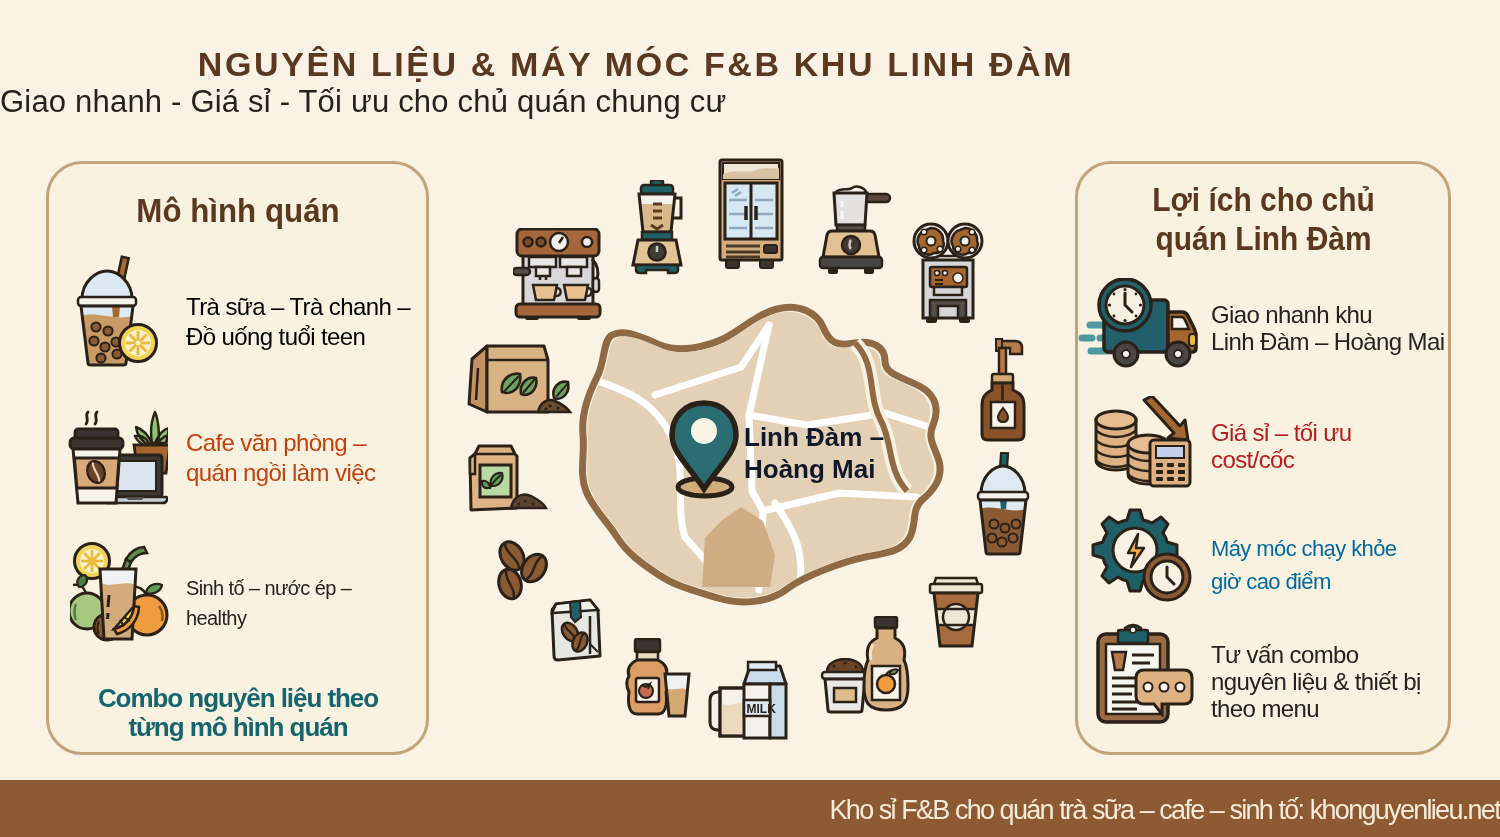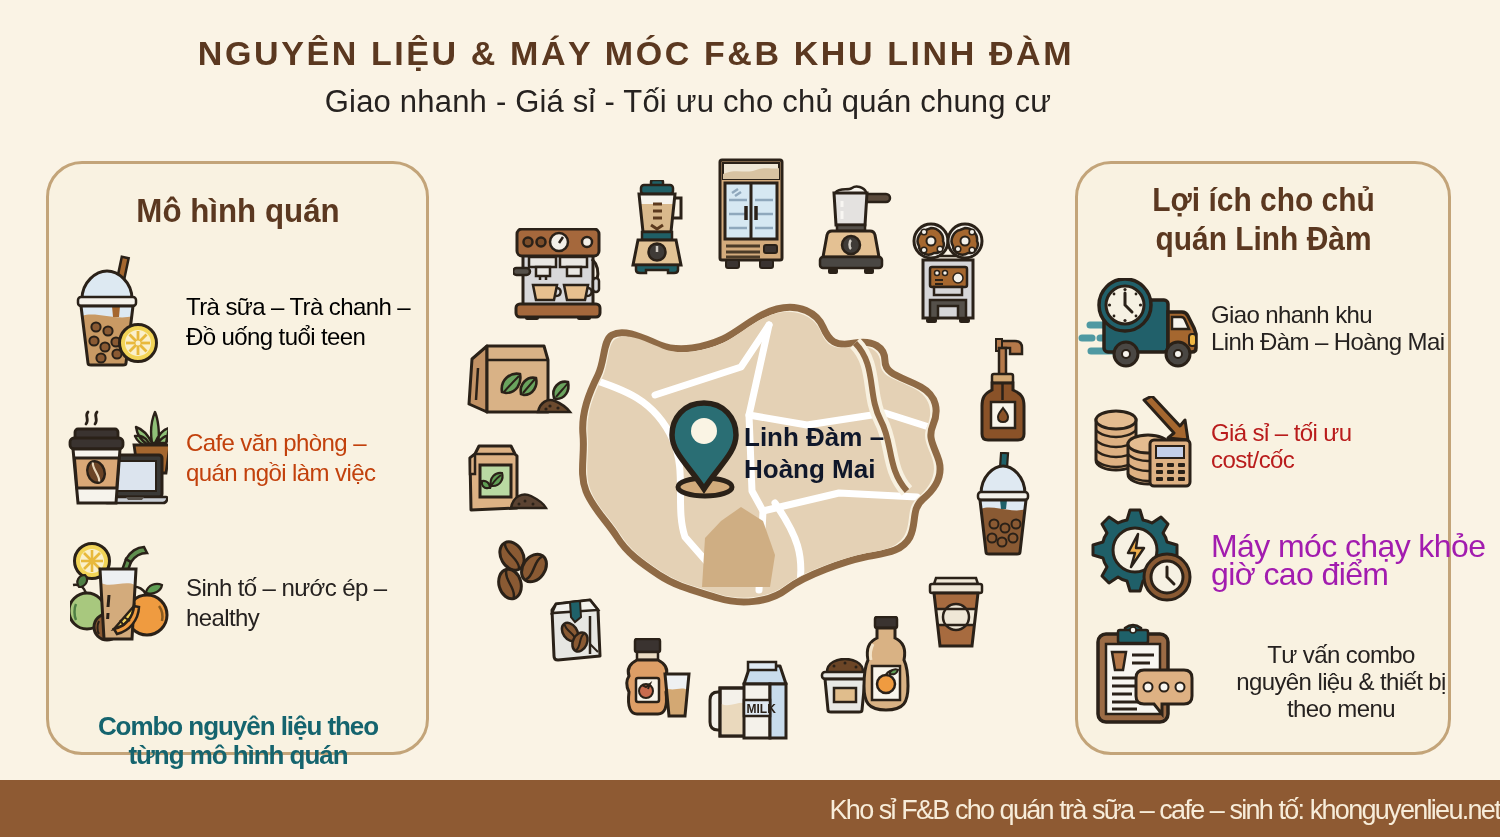--- a/index.html
+++ b/index.html
@@ -3,47 +3,47 @@
 <meta charset="utf-8">
 <style>
   html,body{margin:0;padding:0;}
   body{width:1500px;height:837px;position:relative;overflow:hidden;
        background:#faf3e5;font-family:"Liberation Sans",sans-serif;}
   .abs{position:absolute;}
 </style>
 </head>
 <body>
 
-<div class="abs" style="left:0;top:33px;width:1272px;text-align:center;font-weight:bold;font-size:34px;line-height:40px;color:#5b3820;letter-spacing:2.6px;">NGUYÊN LIỆU &amp; MÁY MÓC F&amp;B KHU LINH ĐÀM</div>
-
-<div class="abs" style="left:0;top:84px;width:1376px;text-align:center;font-size:31px;line-height:36px;color:#262220;letter-spacing:0.2px;">Giao nhanh - Giá sỉ - Tối ưu cho chủ quán chung cư</div>
+<div class="abs" style="left:0;top:44px;width:1272px;text-align:center;font-weight:bold;font-size:34px;line-height:40px;color:#5b3820;letter-spacing:2.6px;">NGUYÊN LIỆU &amp; MÁY MÓC F&amp;B KHU LINH ĐÀM</div>
+
+<div class="abs" style="left:0;top:84px;width:1376px;font-size:31px;line-height:36px;color:#262220;letter-spacing:0.2px;">Giao nhanh - Giá sỉ - Tối ưu cho chủ quán chung cư</div>
 
 <div class="abs" style="left:46px;top:161px;width:377px;height:588px;background:#f9f2e1;border:3.5px solid #c3a479;border-radius:36px;"></div>
 
 <div class="abs" style="left:46px;top:190px;width:384px;text-align:center;font-weight:bold;font-size:34px;line-height:40px;color:#5b3820;transform:scaleX(0.92);transform-origin:50% 0;">Mô hình quán</div>
 
 <div class="abs" style="left:186px;top:292px;width:240px;white-space:nowrap;font-size:24px;line-height:30px;color:#000000;letter-spacing:-0.6px;">Trà sữa – Trà chanh –<br>Đồ uống tuổi teen</div>
 
 <div class="abs" style="left:186px;top:428px;width:240px;white-space:nowrap;font-size:24px;line-height:30px;color:#c2410c;letter-spacing:-0.6px;">Cafe văn phòng –<br>quán ngồi làm việc</div>
 
-<div class="abs" style="left:186px;top:573px;width:240px;white-space:nowrap;font-size:24px;line-height:30px;color:#262220;letter-spacing:-0.6px;">Sinh tố – nước ép –<br>healthy</div>
-
-<div class="abs" style="left:46px;top:712px;width:384px;text-align:center;font-weight:bold;font-size:26px;line-height:29px;color:#15646e;letter-spacing:-1.05px;">Combo nguyên liệu theo<br>từng mô hình quán</div>
+<div class="abs" style="left:186px;top:573px;width:240px;white-space:nowrap;font-size:20px;line-height:30px;color:#262220;letter-spacing:-0.6px;">Sinh tố – nước ép –<br>healthy</div>
+
+<div class="abs" style="left:46px;top:684px;width:384px;text-align:center;font-weight:bold;font-size:26px;line-height:29px;color:#15646e;letter-spacing:-1.05px;">Combo nguyên liệu theo<br>từng mô hình quán</div>
 
 <div class="abs" style="left:1075px;top:161px;width:370px;height:588px;background:#f9f2e1;border:3.5px solid #c3a479;border-radius:36px;"></div>
 
 <div class="abs" style="left:1075px;top:180px;width:377px;text-align:center;font-weight:bold;font-size:34px;line-height:39px;color:#5b3820;transform:scaleX(0.88);transform-origin:50% 0;">Lợi ích cho chủ<br>quán Linh Đàm</div>
 
 <div class="abs" style="left:1211px;top:301px;width:250px;white-space:nowrap;font-size:24px;line-height:27px;color:#262220;letter-spacing:-0.6px;">Giao nhanh khu<br>Linh Đàm – Hoàng Mai</div>
 
 <div class="abs" style="left:1211px;top:419px;width:250px;white-space:nowrap;font-size:24px;line-height:27px;color:#b91c1c;letter-spacing:-0.6px;">Giá sỉ – tối ưu<br>cost/cốc</div>
 
-<div class="abs" style="left:1211px;top:532px;width:250px;white-space:nowrap;font-size:32px;line-height:28px;color:#a21caf;letter-spacing:-0.6px;">Máy móc chạy khỏe<br>giờ cao điểm</div>
-
-<div class="abs" style="left:1211px;top:641px;width:260px;white-space:nowrap;font-size:24px;line-height:27px;color:#262220;letter-spacing:-0.6px;text-align:center;">Tư vấn combo<br>nguyên liệu &amp; thiết bị<br>theo menu</div>
+<div class="abs" style="left:1211px;top:532px;width:250px;white-space:nowrap;font-size:22px;line-height:33px;color:#0369a1;letter-spacing:-0.6px;">Máy móc chạy khỏe<br>giờ cao điểm</div>
+
+<div class="abs" style="left:1211px;top:641px;width:260px;white-space:nowrap;font-size:24px;line-height:27px;color:#262220;letter-spacing:-0.6px;">Tư vấn combo<br>nguyên liệu &amp; thiết bị<br>theo menu</div>
 
 <div class="abs" style="left:0;top:780px;width:1500px;height:57px;background:#8e5a33;"></div>
 
 <div class="abs" style="left:0;top:795px;width:1500px;text-align:right;font-size:27px;color:#f7ecd9;letter-spacing:-1.7px;word-spacing:0.5px;">Kho sỉ F&amp;B cho quán trà sữa – cafe – sinh tố: khonguyenlieu.net</div>
 
 <svg class="abs" style="left:555px;top:295px;" width="400" height="325" viewBox="0 0 400 325">
   <defs>
     <path id="blob" d="M 57 40
       C 70 33 90 44 105 50
       C 125 58 150 52 168 44

